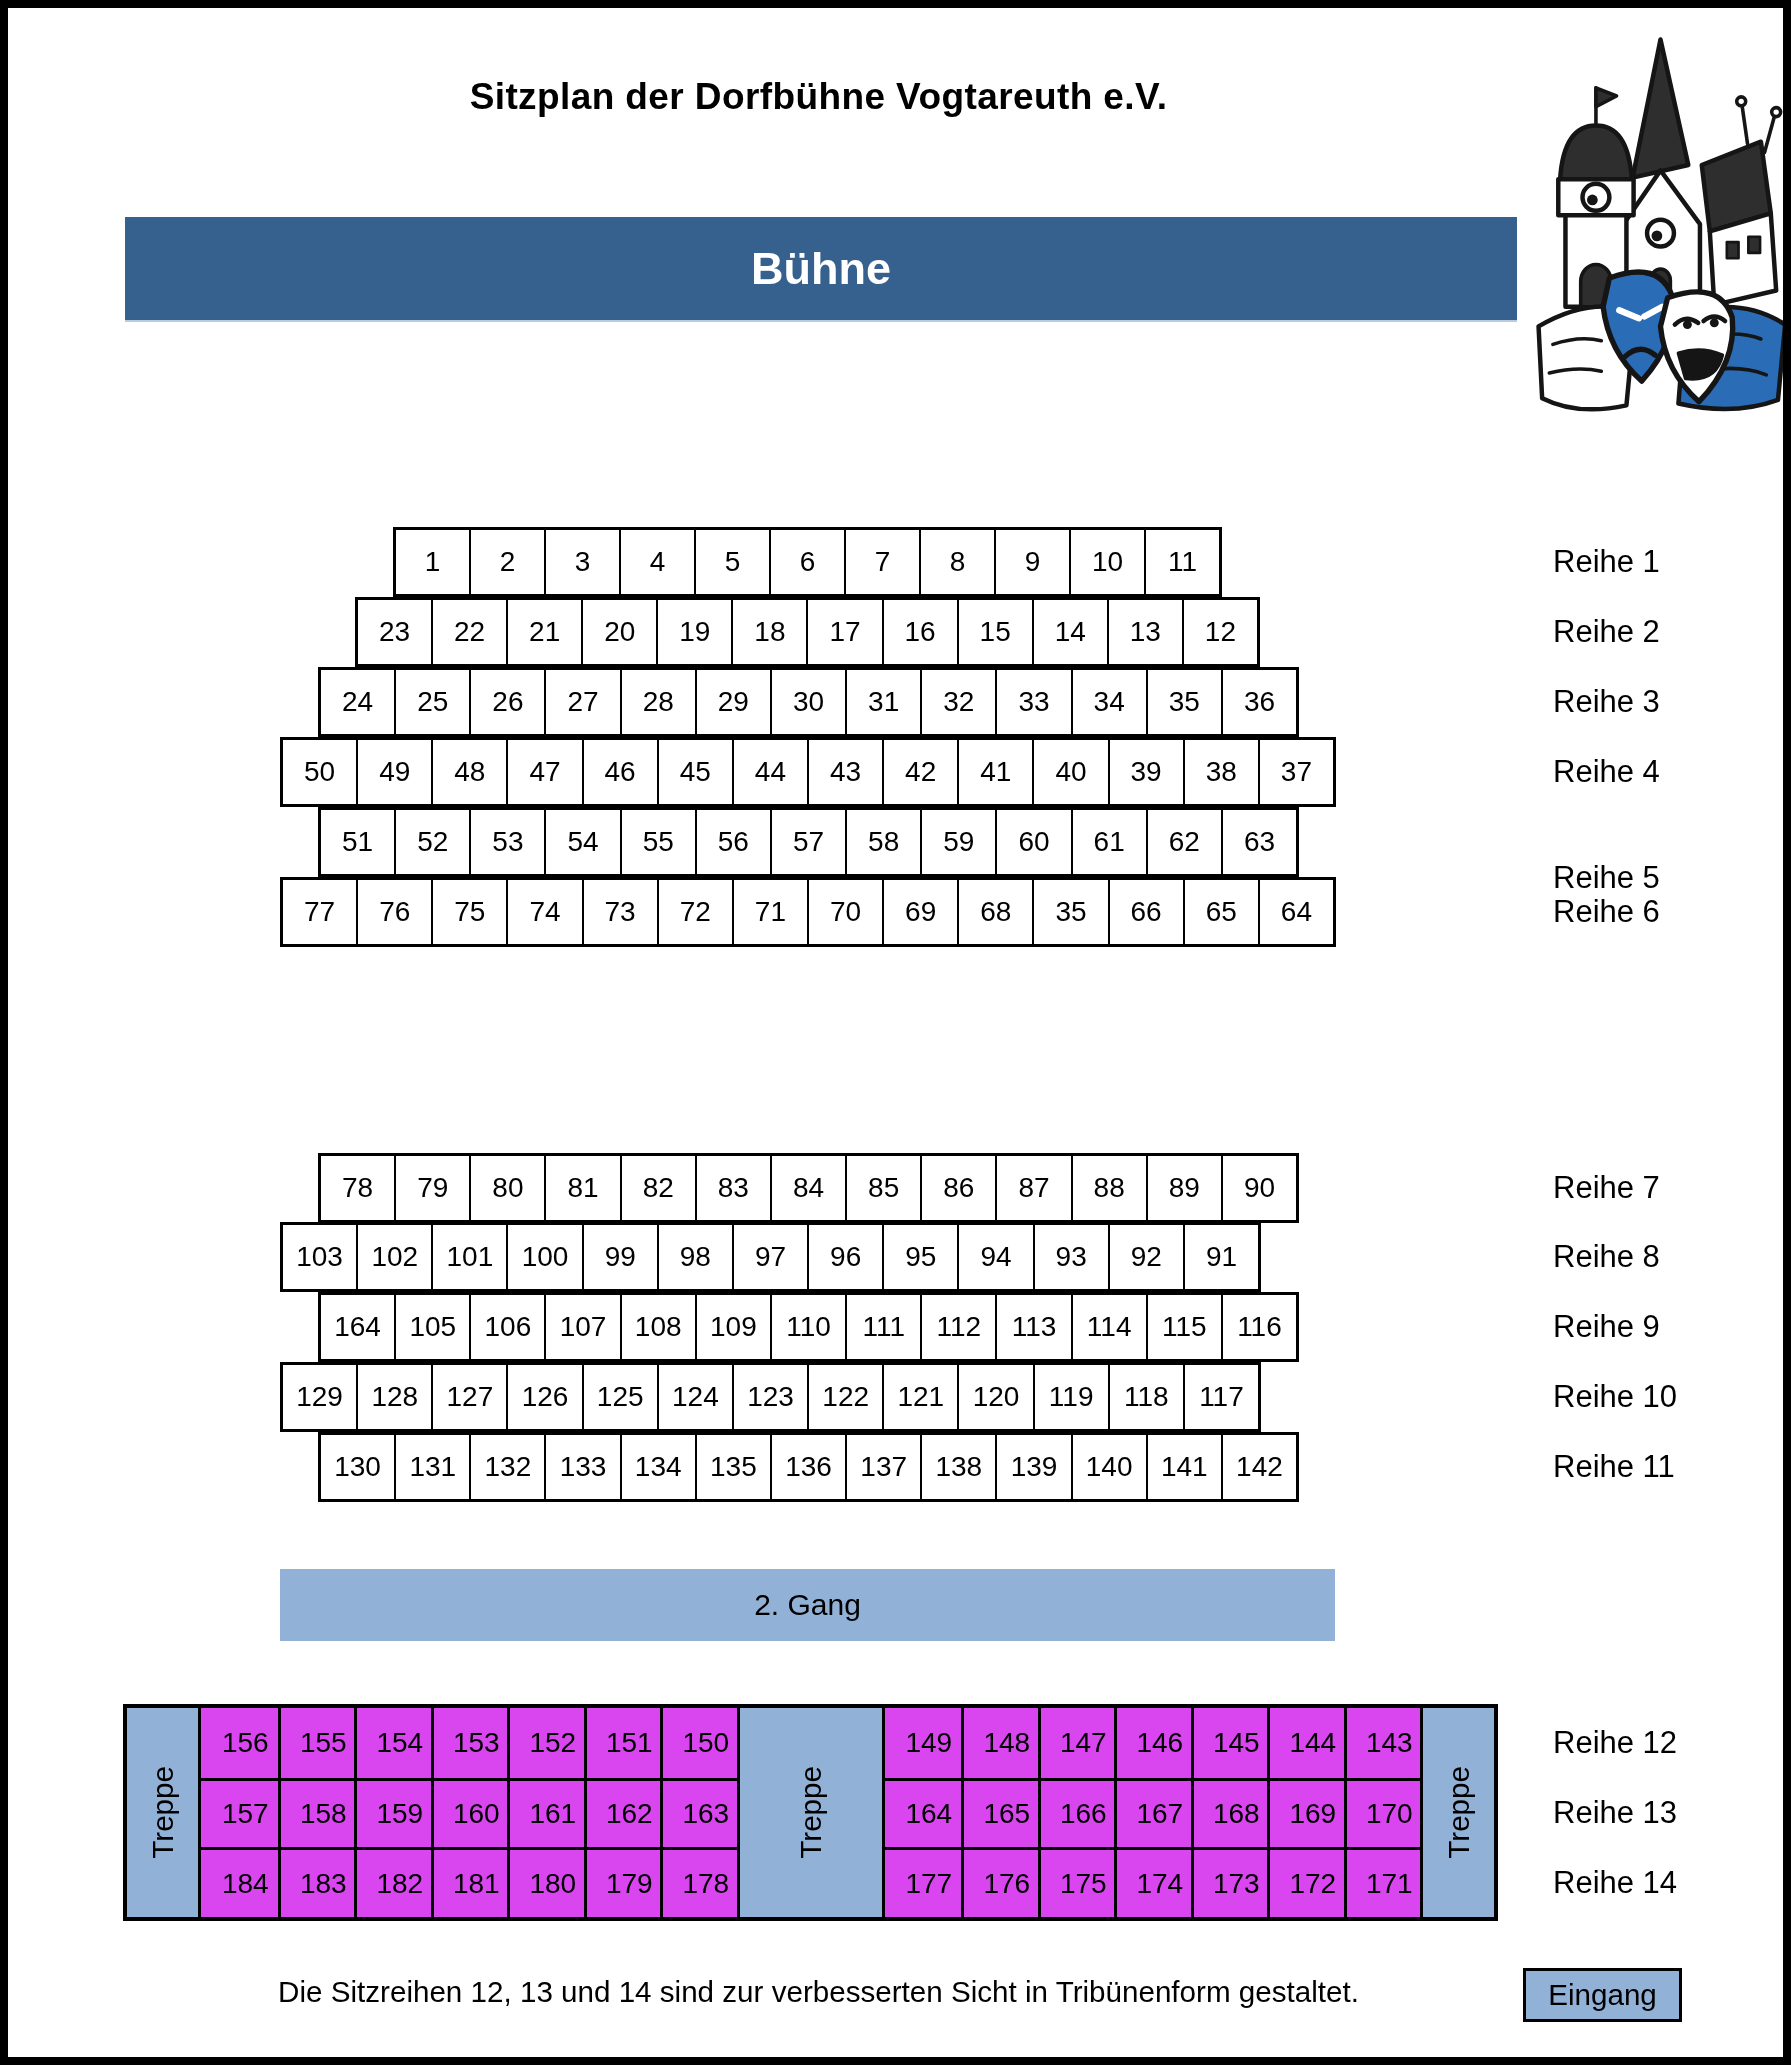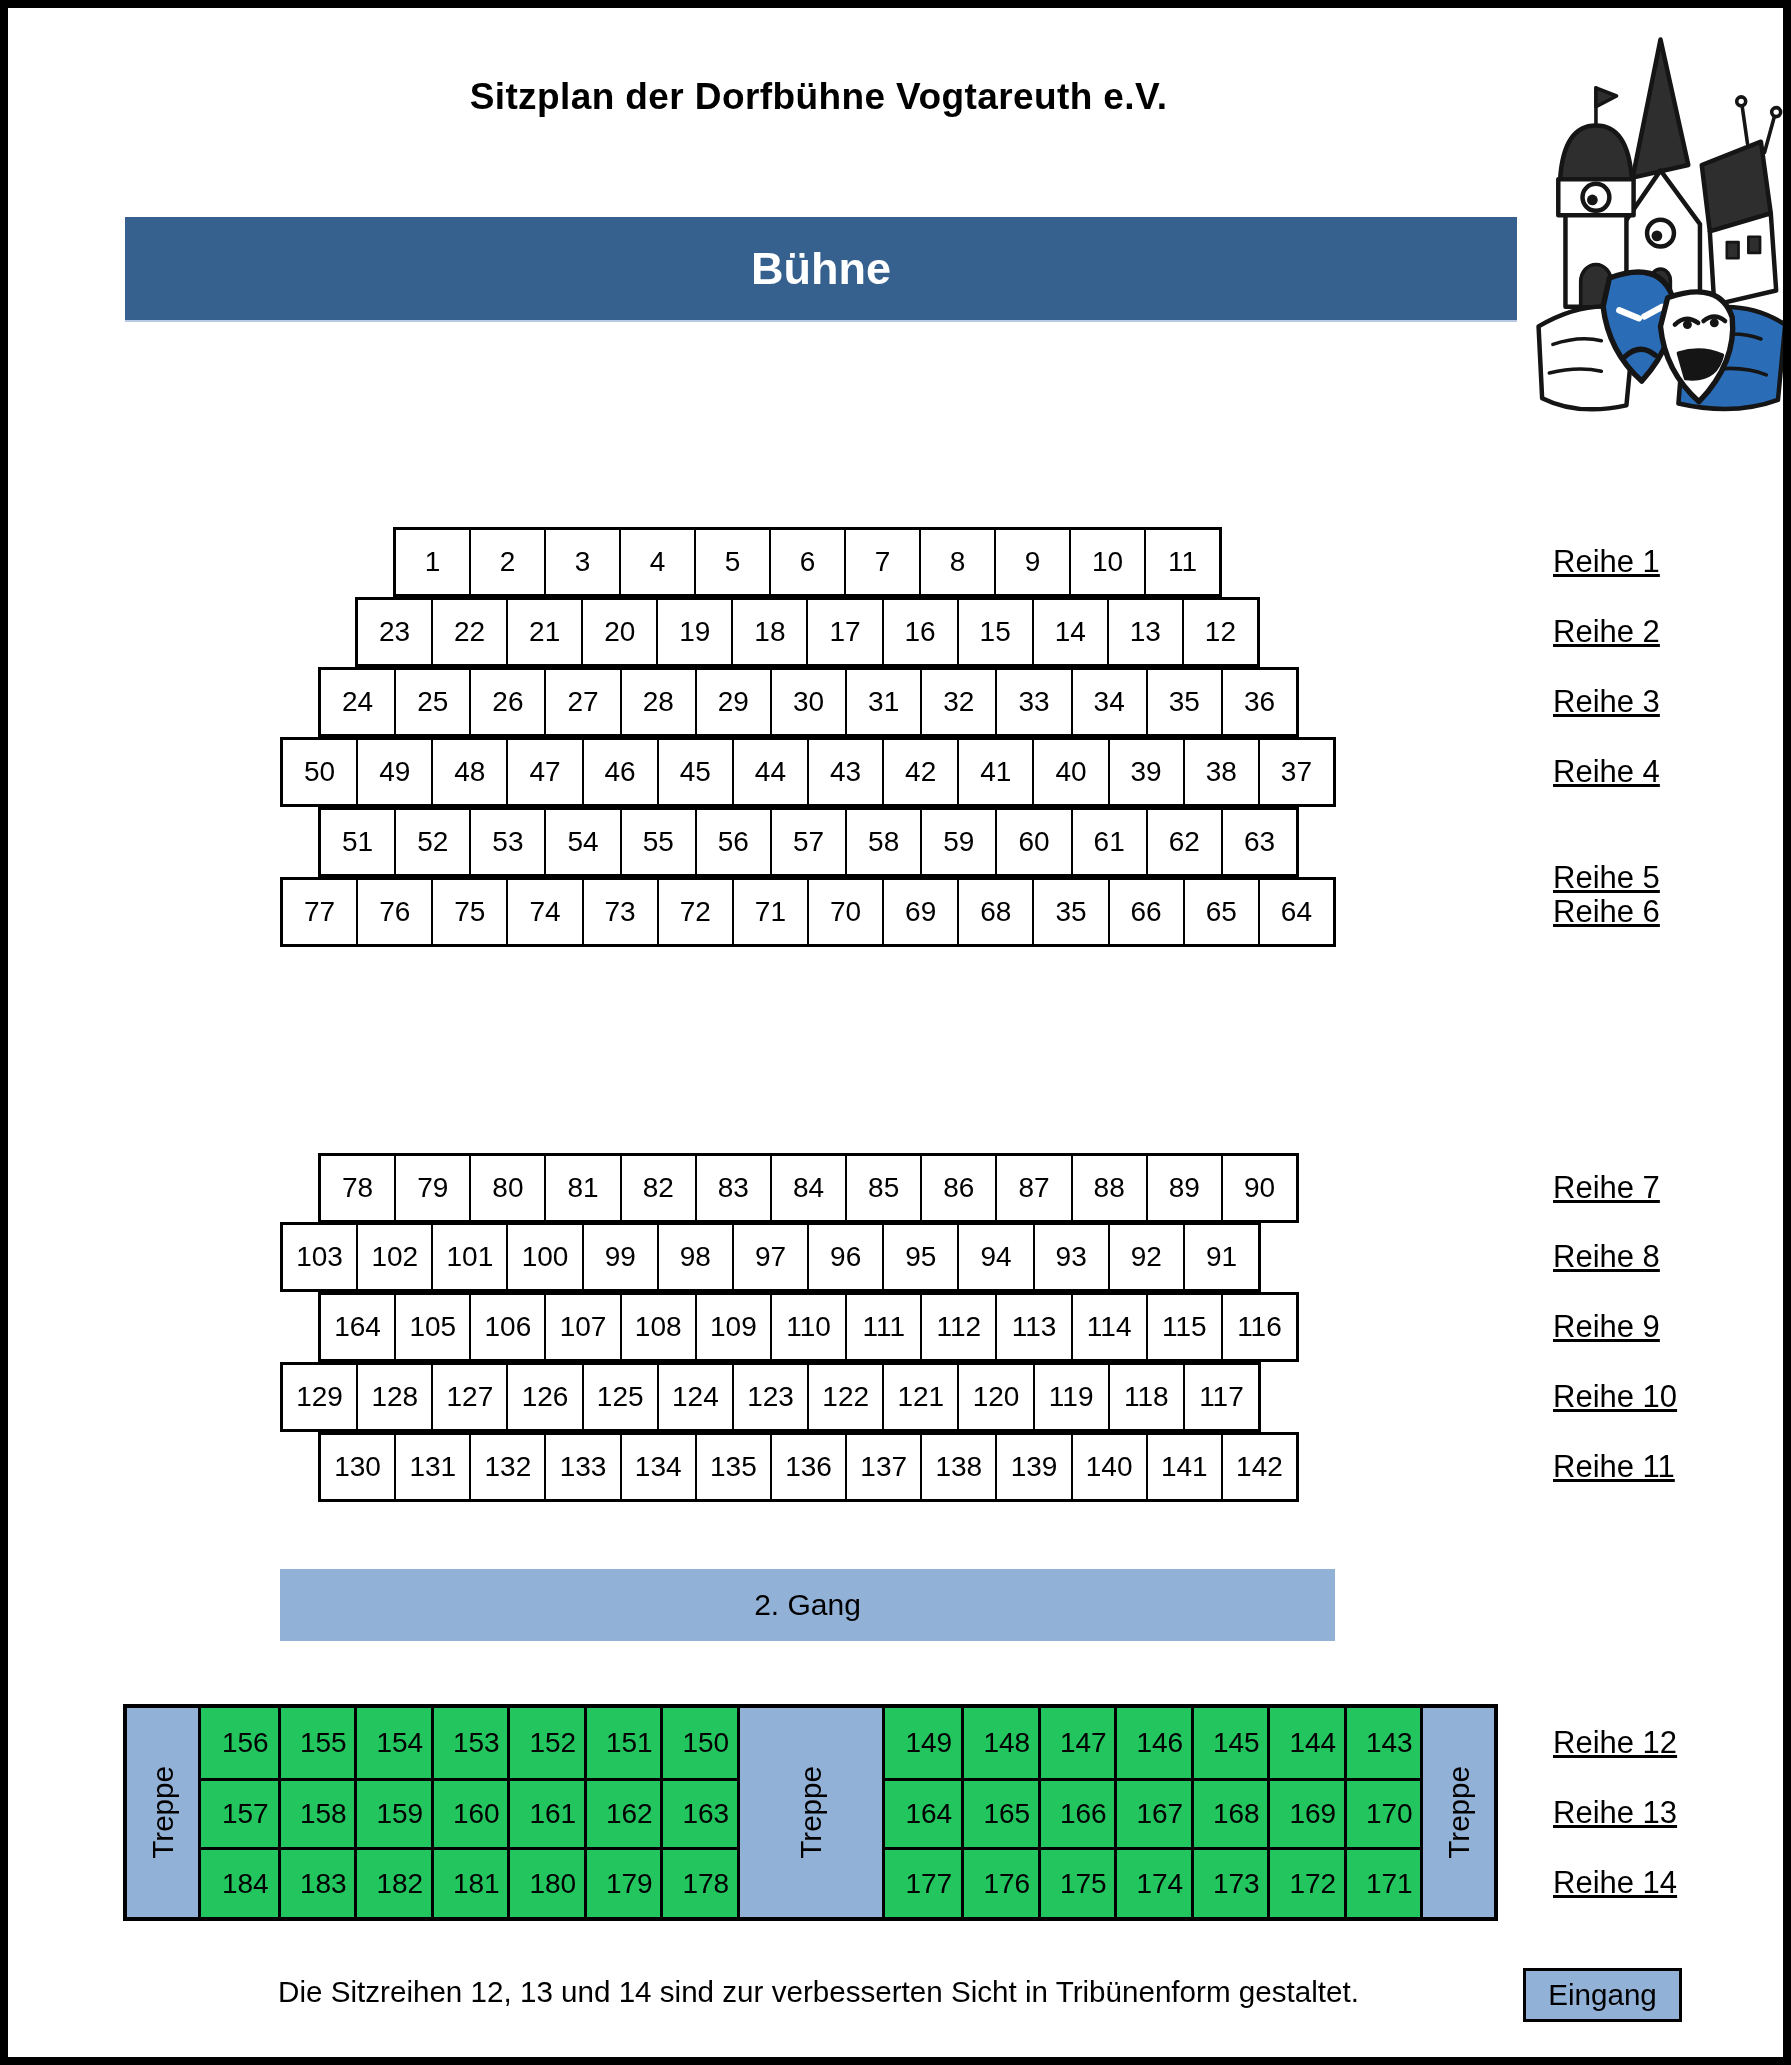--- a/index.html
+++ b/index.html
@@ -17,34 +17,34 @@
   .stage-banner .stage-label{color:#ffffff;font-size:45px;font-weight:bold;}
   .logo{position:absolute;left:1518px;top:19.7px;width:269px;height:387px;}
   .seat-row{position:absolute;display:flex;background:#fff;border:3.6px solid var(--ink);
     box-sizing:border-box;}
   .seat{flex:1;display:flex;align-items:center;justify-content:center;
     font-size:28px;border-left:2.7px solid var(--ink);}
   .seat:first-child{border-left:none;}
   .aisle{position:absolute;left:272px;width:1055px;background:var(--aisle);
     display:flex;align-items:center;justify-content:center;font-size:30px;}
   .row-label{position:absolute;left:1545px;width:206px;display:flex;align-items:center;
-    font-size:31px;text-decoration:underline;}
+    font-size:31px;}
   .tribune{position:absolute;left:115px;top:1696px;width:1375px;height:217px;
     border:4.5px solid var(--ink);box-sizing:border-box;display:flex;background:#fff;}
   .stair{width:74px;flex:0 0 74px;background:var(--aisle);
     border-left:3.6px solid var(--ink);border-right:3.6px solid var(--ink);
     display:flex;align-items:center;justify-content:center;box-sizing:border-box;}
   .stair:first-child{border-left:none;}
   .stair:last-child{border-right:none;}
   .stair.mid{width:148px;flex:0 0 148px;}
   .stair .stair-label{writing-mode:vertical-rl;transform:rotate(180deg);font-size:29.6px;}
   .tb-grid{flex:1;display:grid;grid-template-columns:repeat(7,1fr);
     grid-template-rows:repeat(3,1fr);}
   .tb-cell{display:flex;align-items:center;justify-content:center;font-size:28px;
-    border-left:3.6px solid var(--ink);border-top:3.6px solid var(--ink);background:#22c55e;padding-left:12px;}
+    border-left:3.6px solid var(--ink);border-top:3.6px solid var(--ink);background:#d946ef;padding-left:12px;}
   .tb-cell:nth-child(7n+1){border-left:none;}
   .tb-cell:nth-child(-n+7){border-top:none;}
   .note{position:absolute;left:0;top:1967px;width:1621px;text-align:center;font-size:29.6px;}
   .entrance{position:absolute;left:1515px;top:1960px;width:159px;height:54px;
     background:var(--aisle);border:3.6px solid var(--ink);box-sizing:border-box;
     display:flex;align-items:center;justify-content:center;font-size:29.6px;}
 </style>
 </head>
 <body>
 

